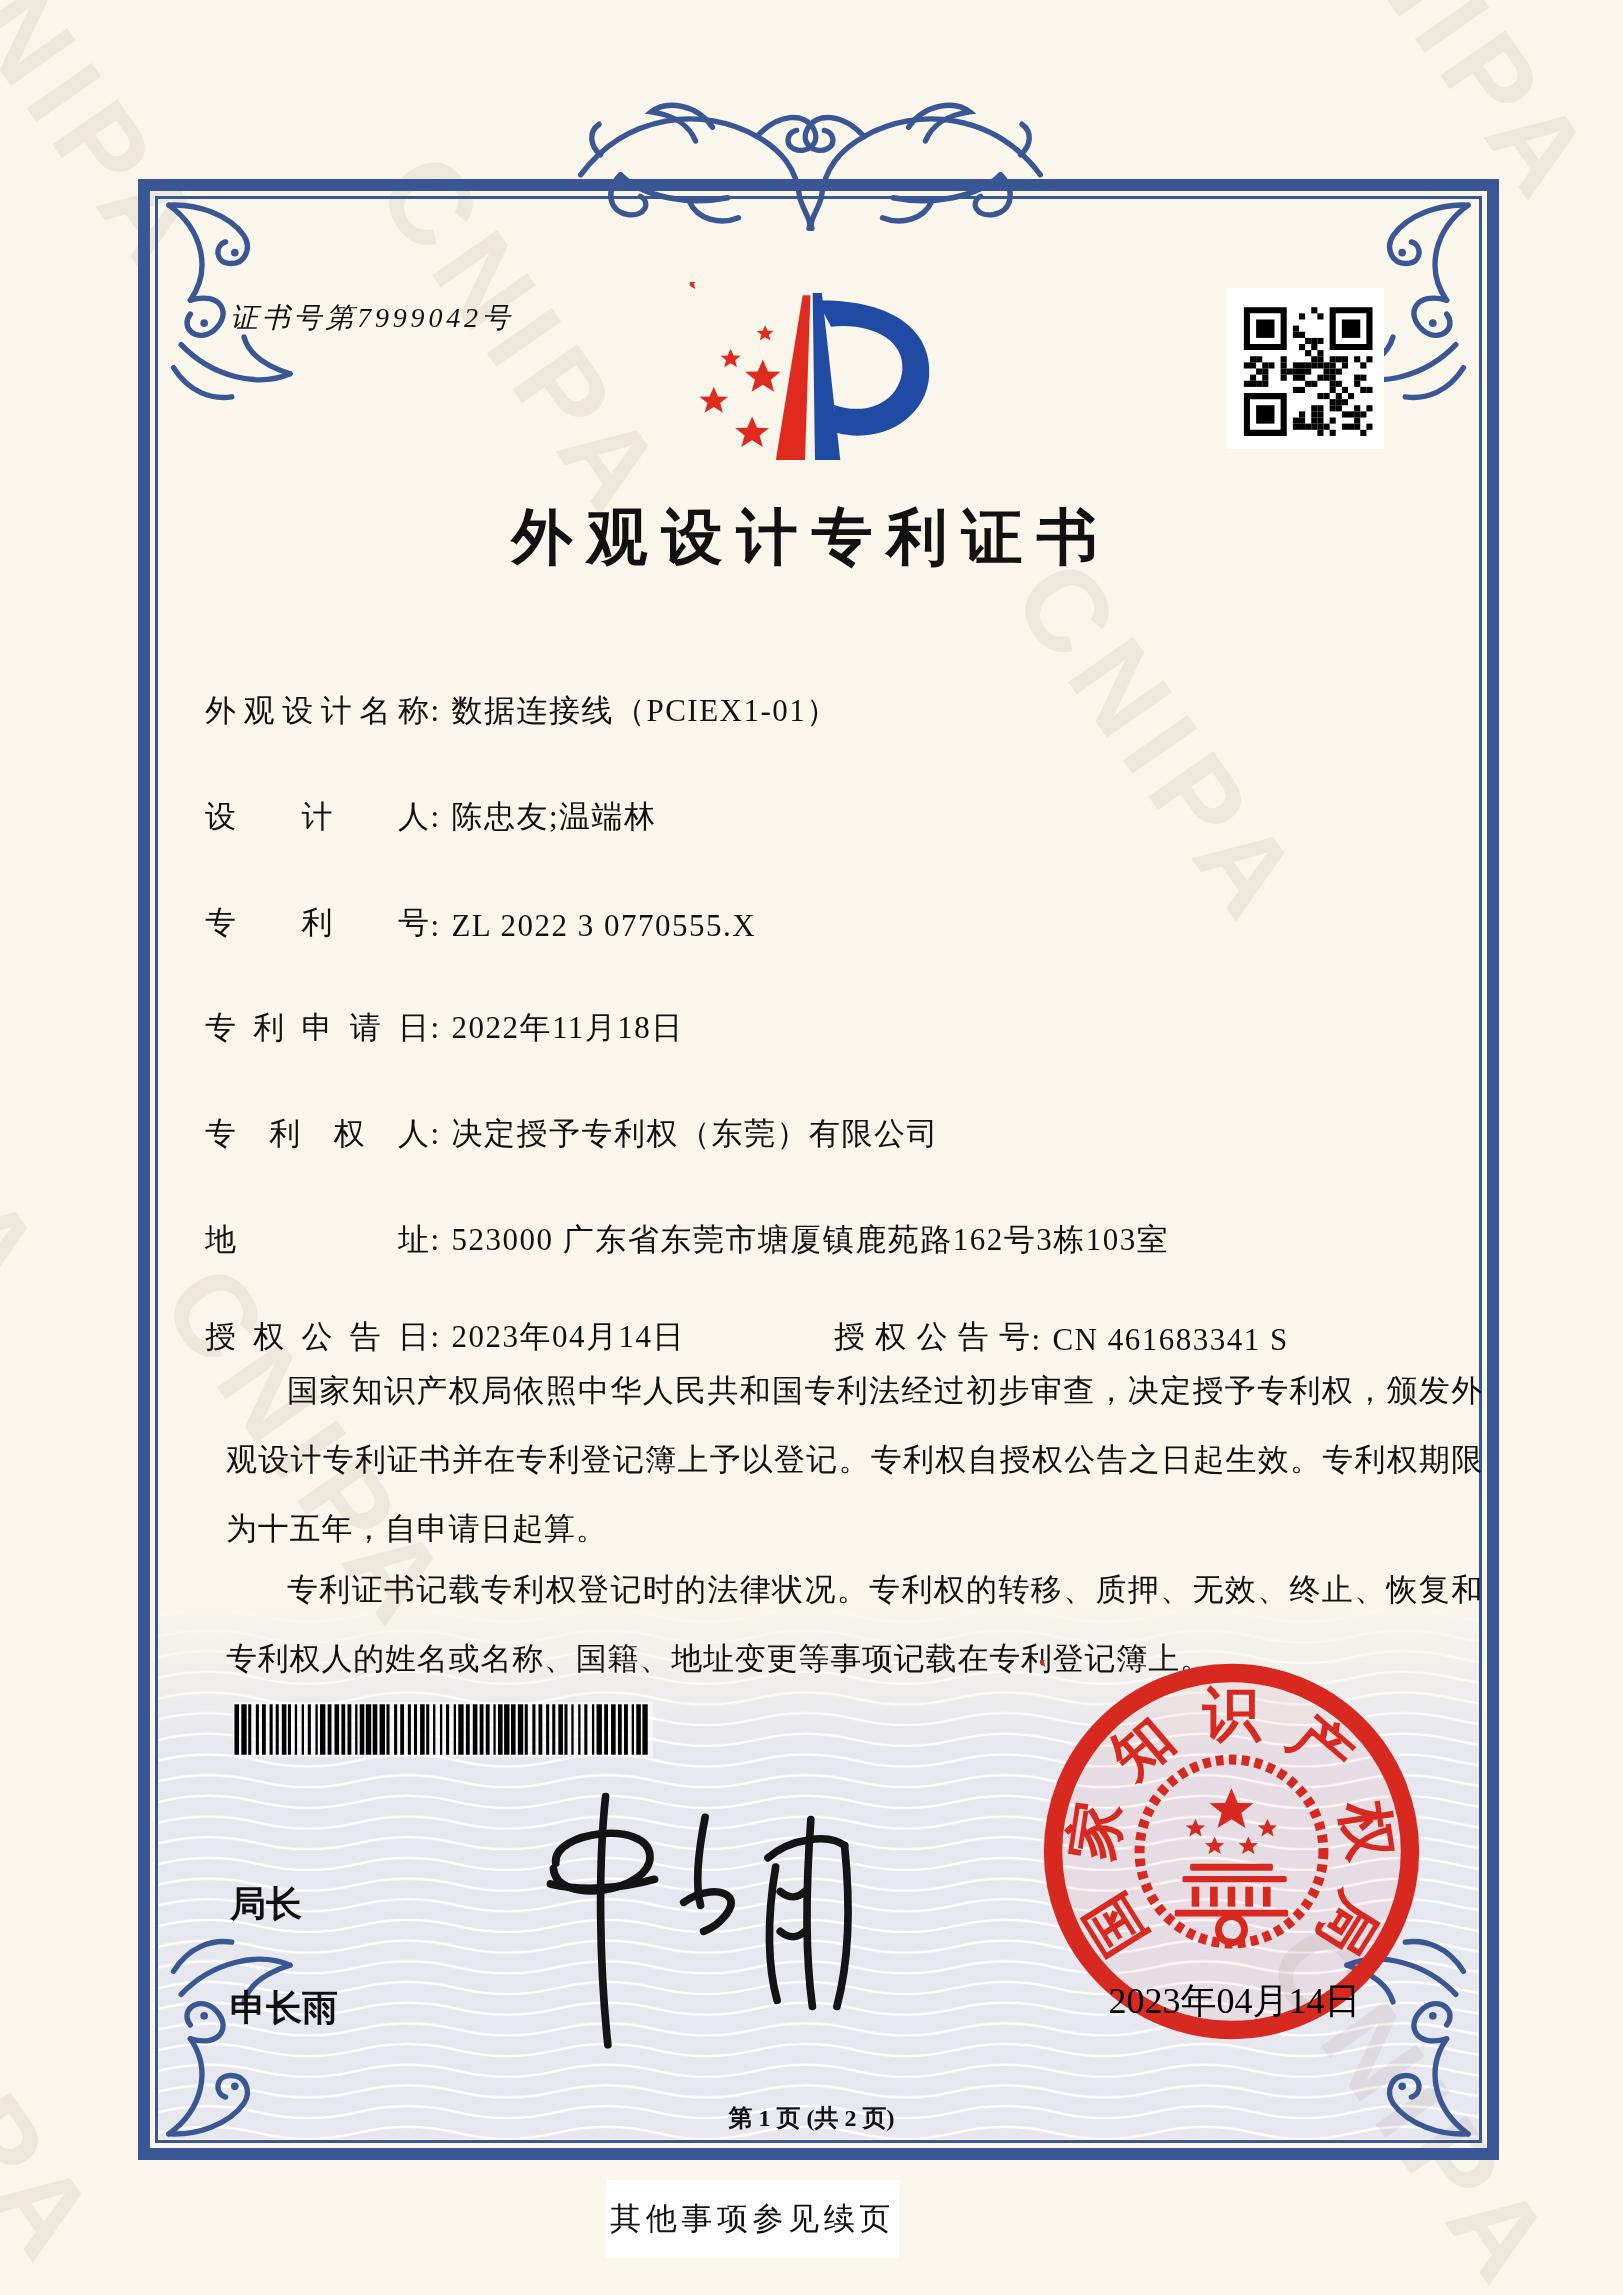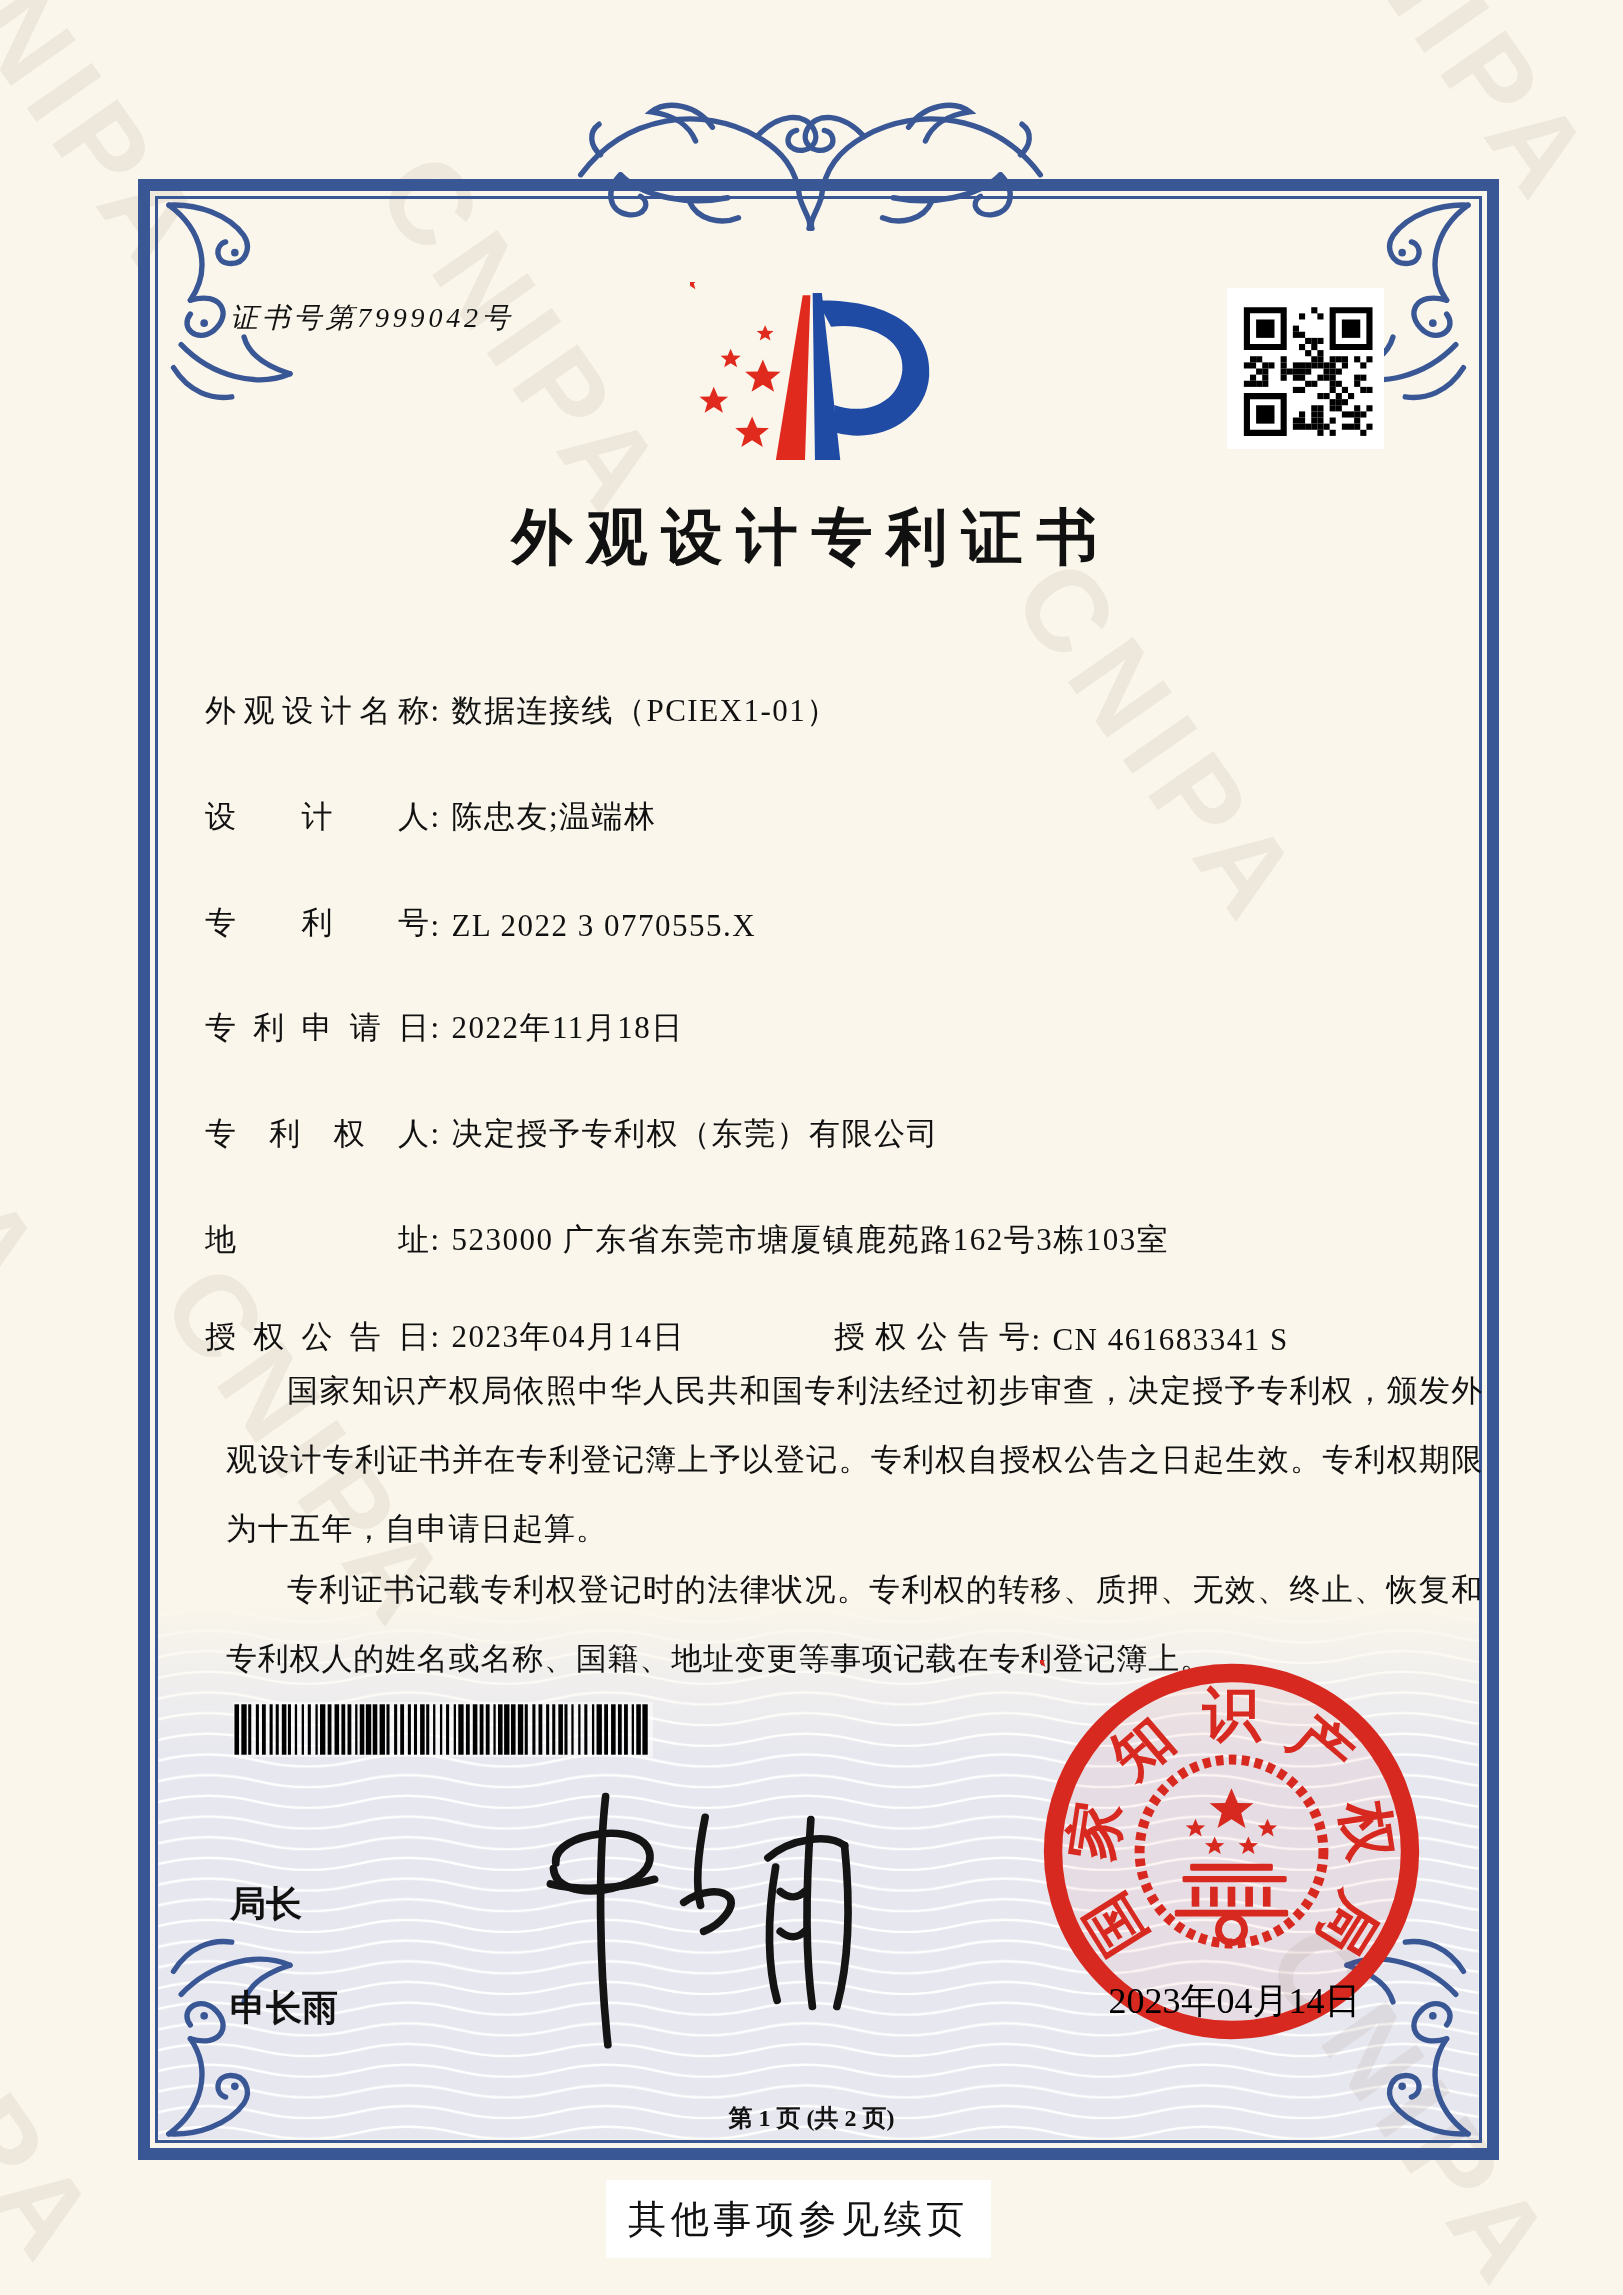--- a/index.html
+++ b/index.html
@@ -32,23 +32,23 @@
   .colon{margin:0 12.3px 0 1.5px;}
   .val{letter-spacing:1.5px;}
   .para{position:absolute;left:205px;width:1257px;font-size:31px;line-height:69px;
     text-indent:61px;text-align:justify;z-index:4;letter-spacing:0.8px;margin-left:21px;}
   .officer{position:absolute;left:230px;z-index:4;
     font-family:"Liberation Sans","DejaVu Sans",sans-serif;font-weight:700;font-size:36px;}
   .seal-date{position:absolute;left:1062px;top:1977px;width:345px;text-align:center;
     font-size:36px;z-index:6;color:#000;}
   .page-footer{position:absolute;left:0;top:2102px;width:100%;text-align:center;
     font-size:24px;z-index:4;font-weight:bold;}
-  .note-box{position:absolute;left:606px;top:2180px;width:385px;height:78px;
+  .note-box{position:absolute;left:606px;top:2180px;width:293px;height:78px;
     background:#ffffff;display:flex;align-items:center;justify-content:center;
-    font-size:38px;letter-spacing:4.6px;z-index:4;}
+    font-size:31px;letter-spacing:4.6px;z-index:4;}
   svg{display:block;}
   .abs{position:absolute;z-index:4;}
   .seal-wrap{position:absolute;left:1040px;top:1660px;z-index:5;}
 </style>
 </head>
 <body>
 
 <div id="page">
 
   <div class="wm" style="left:0px;top:-115px">CNIPA</div>

